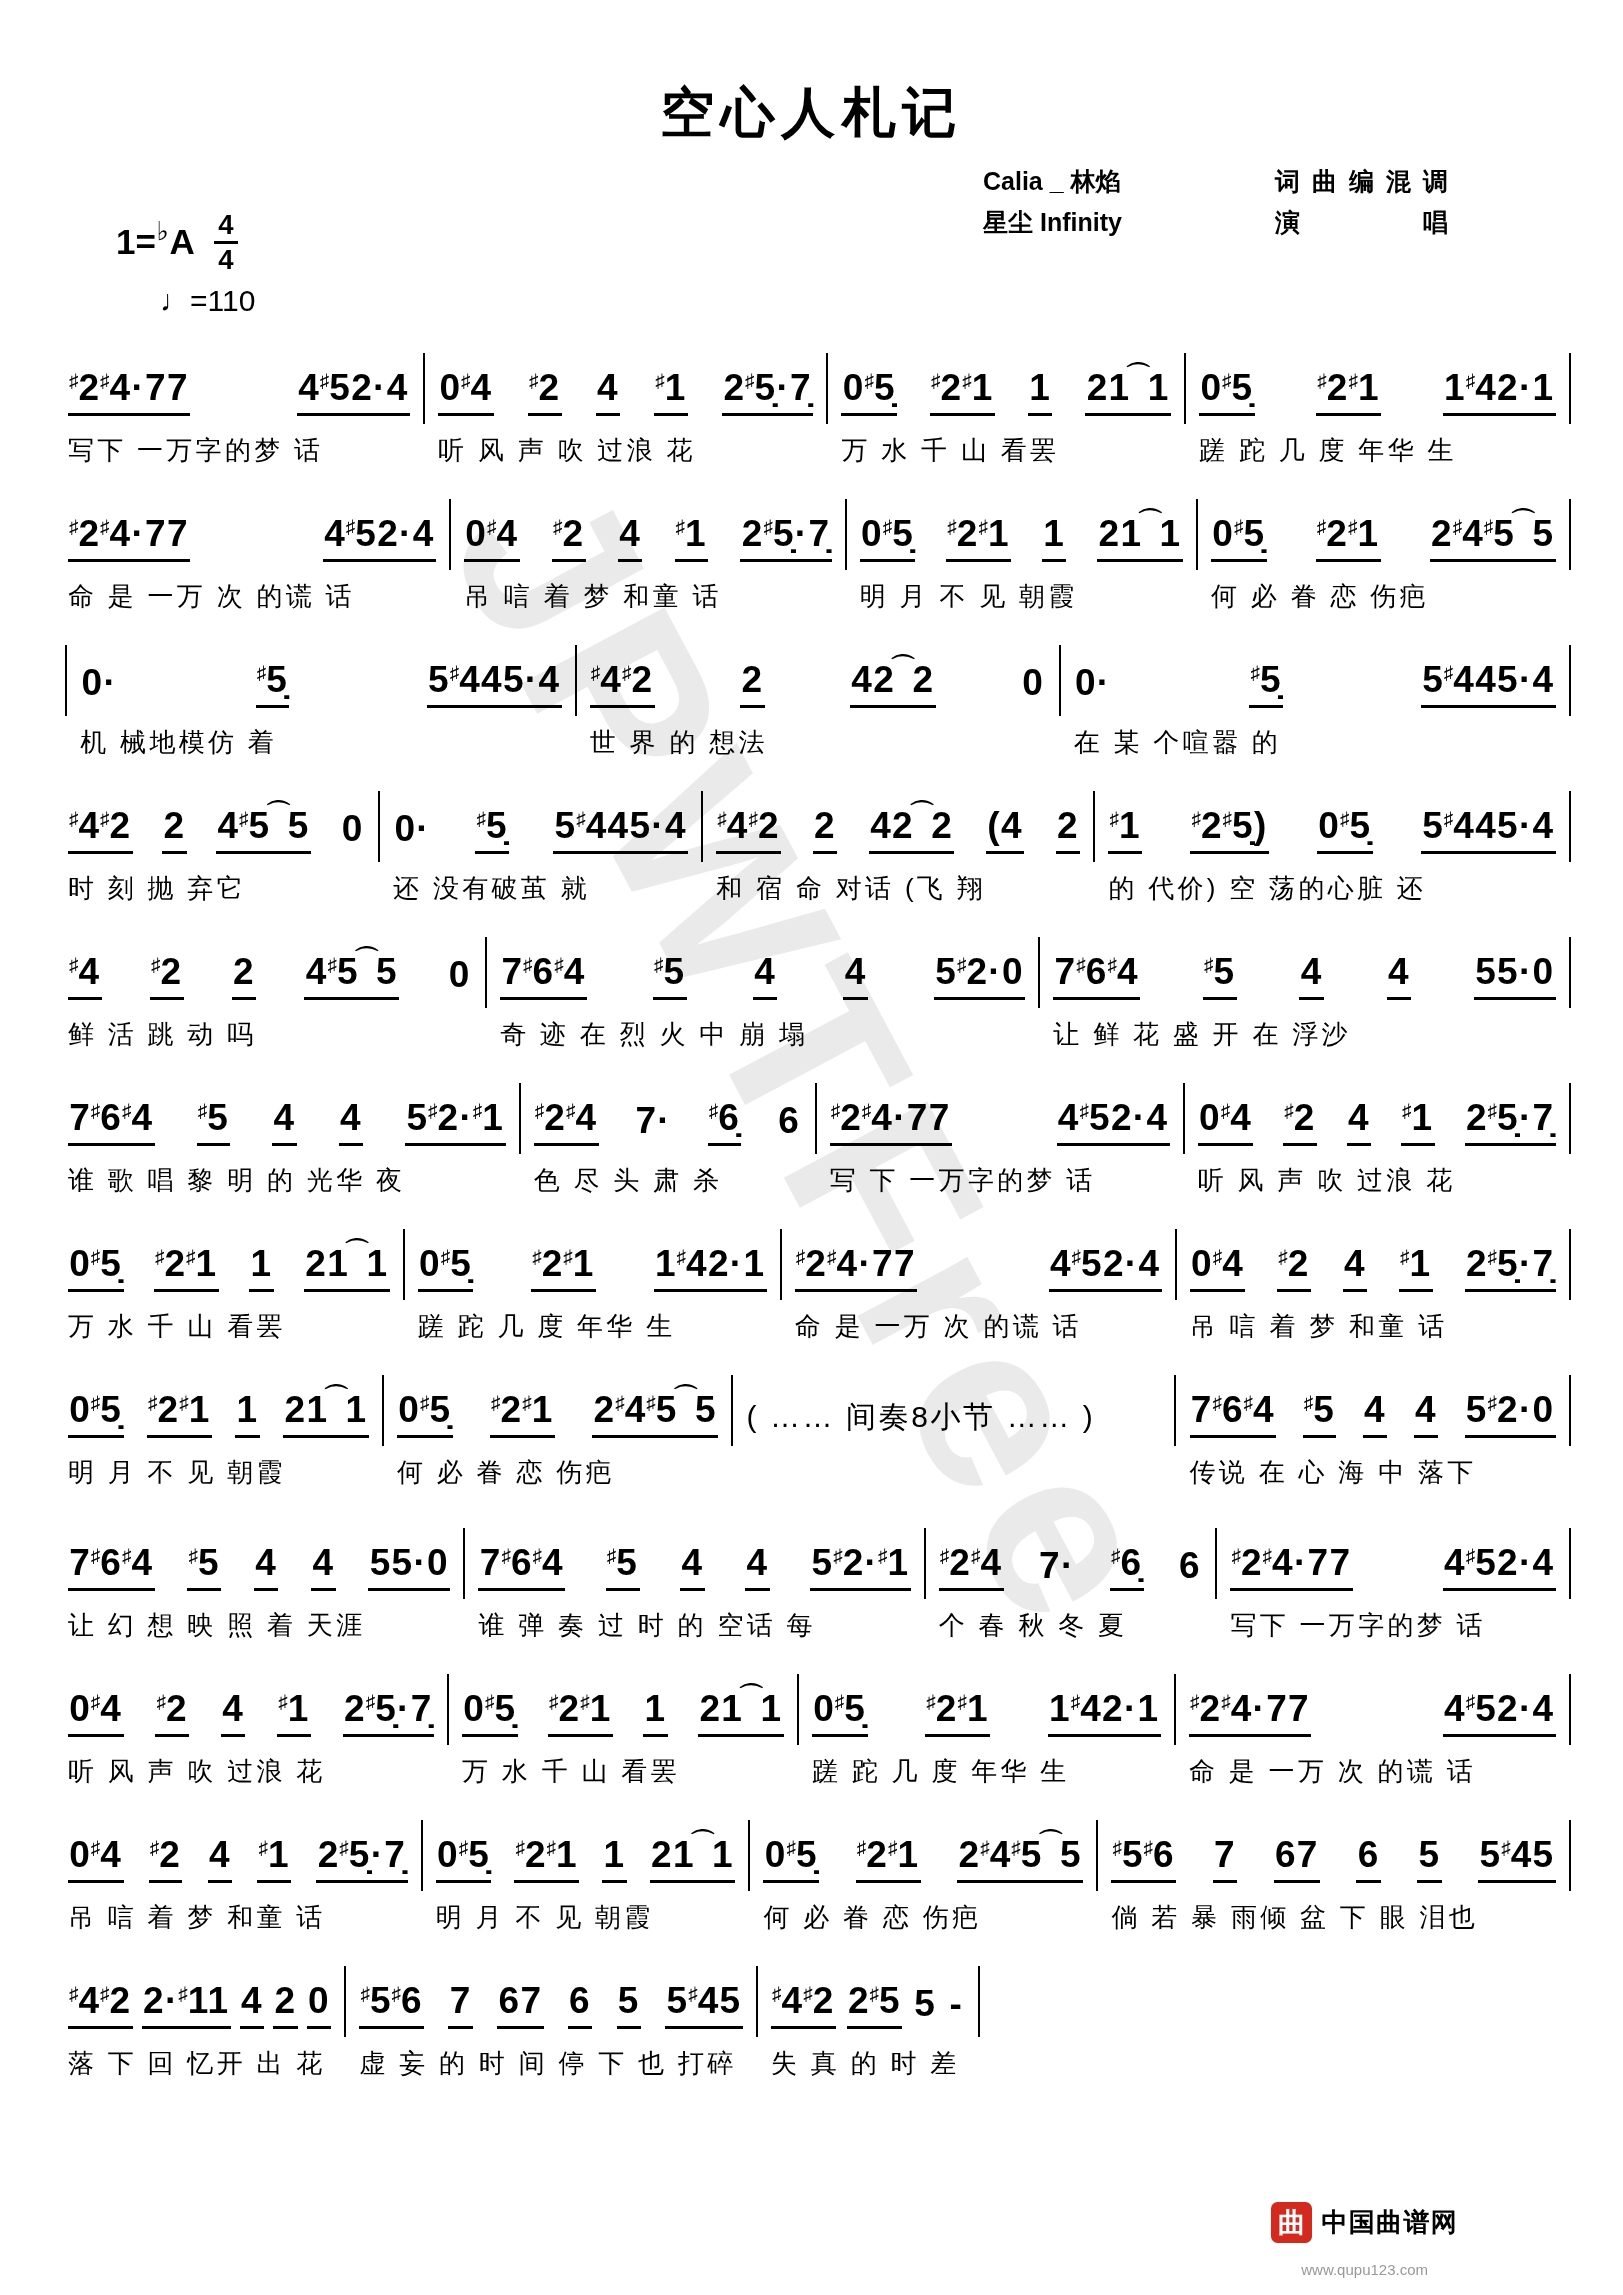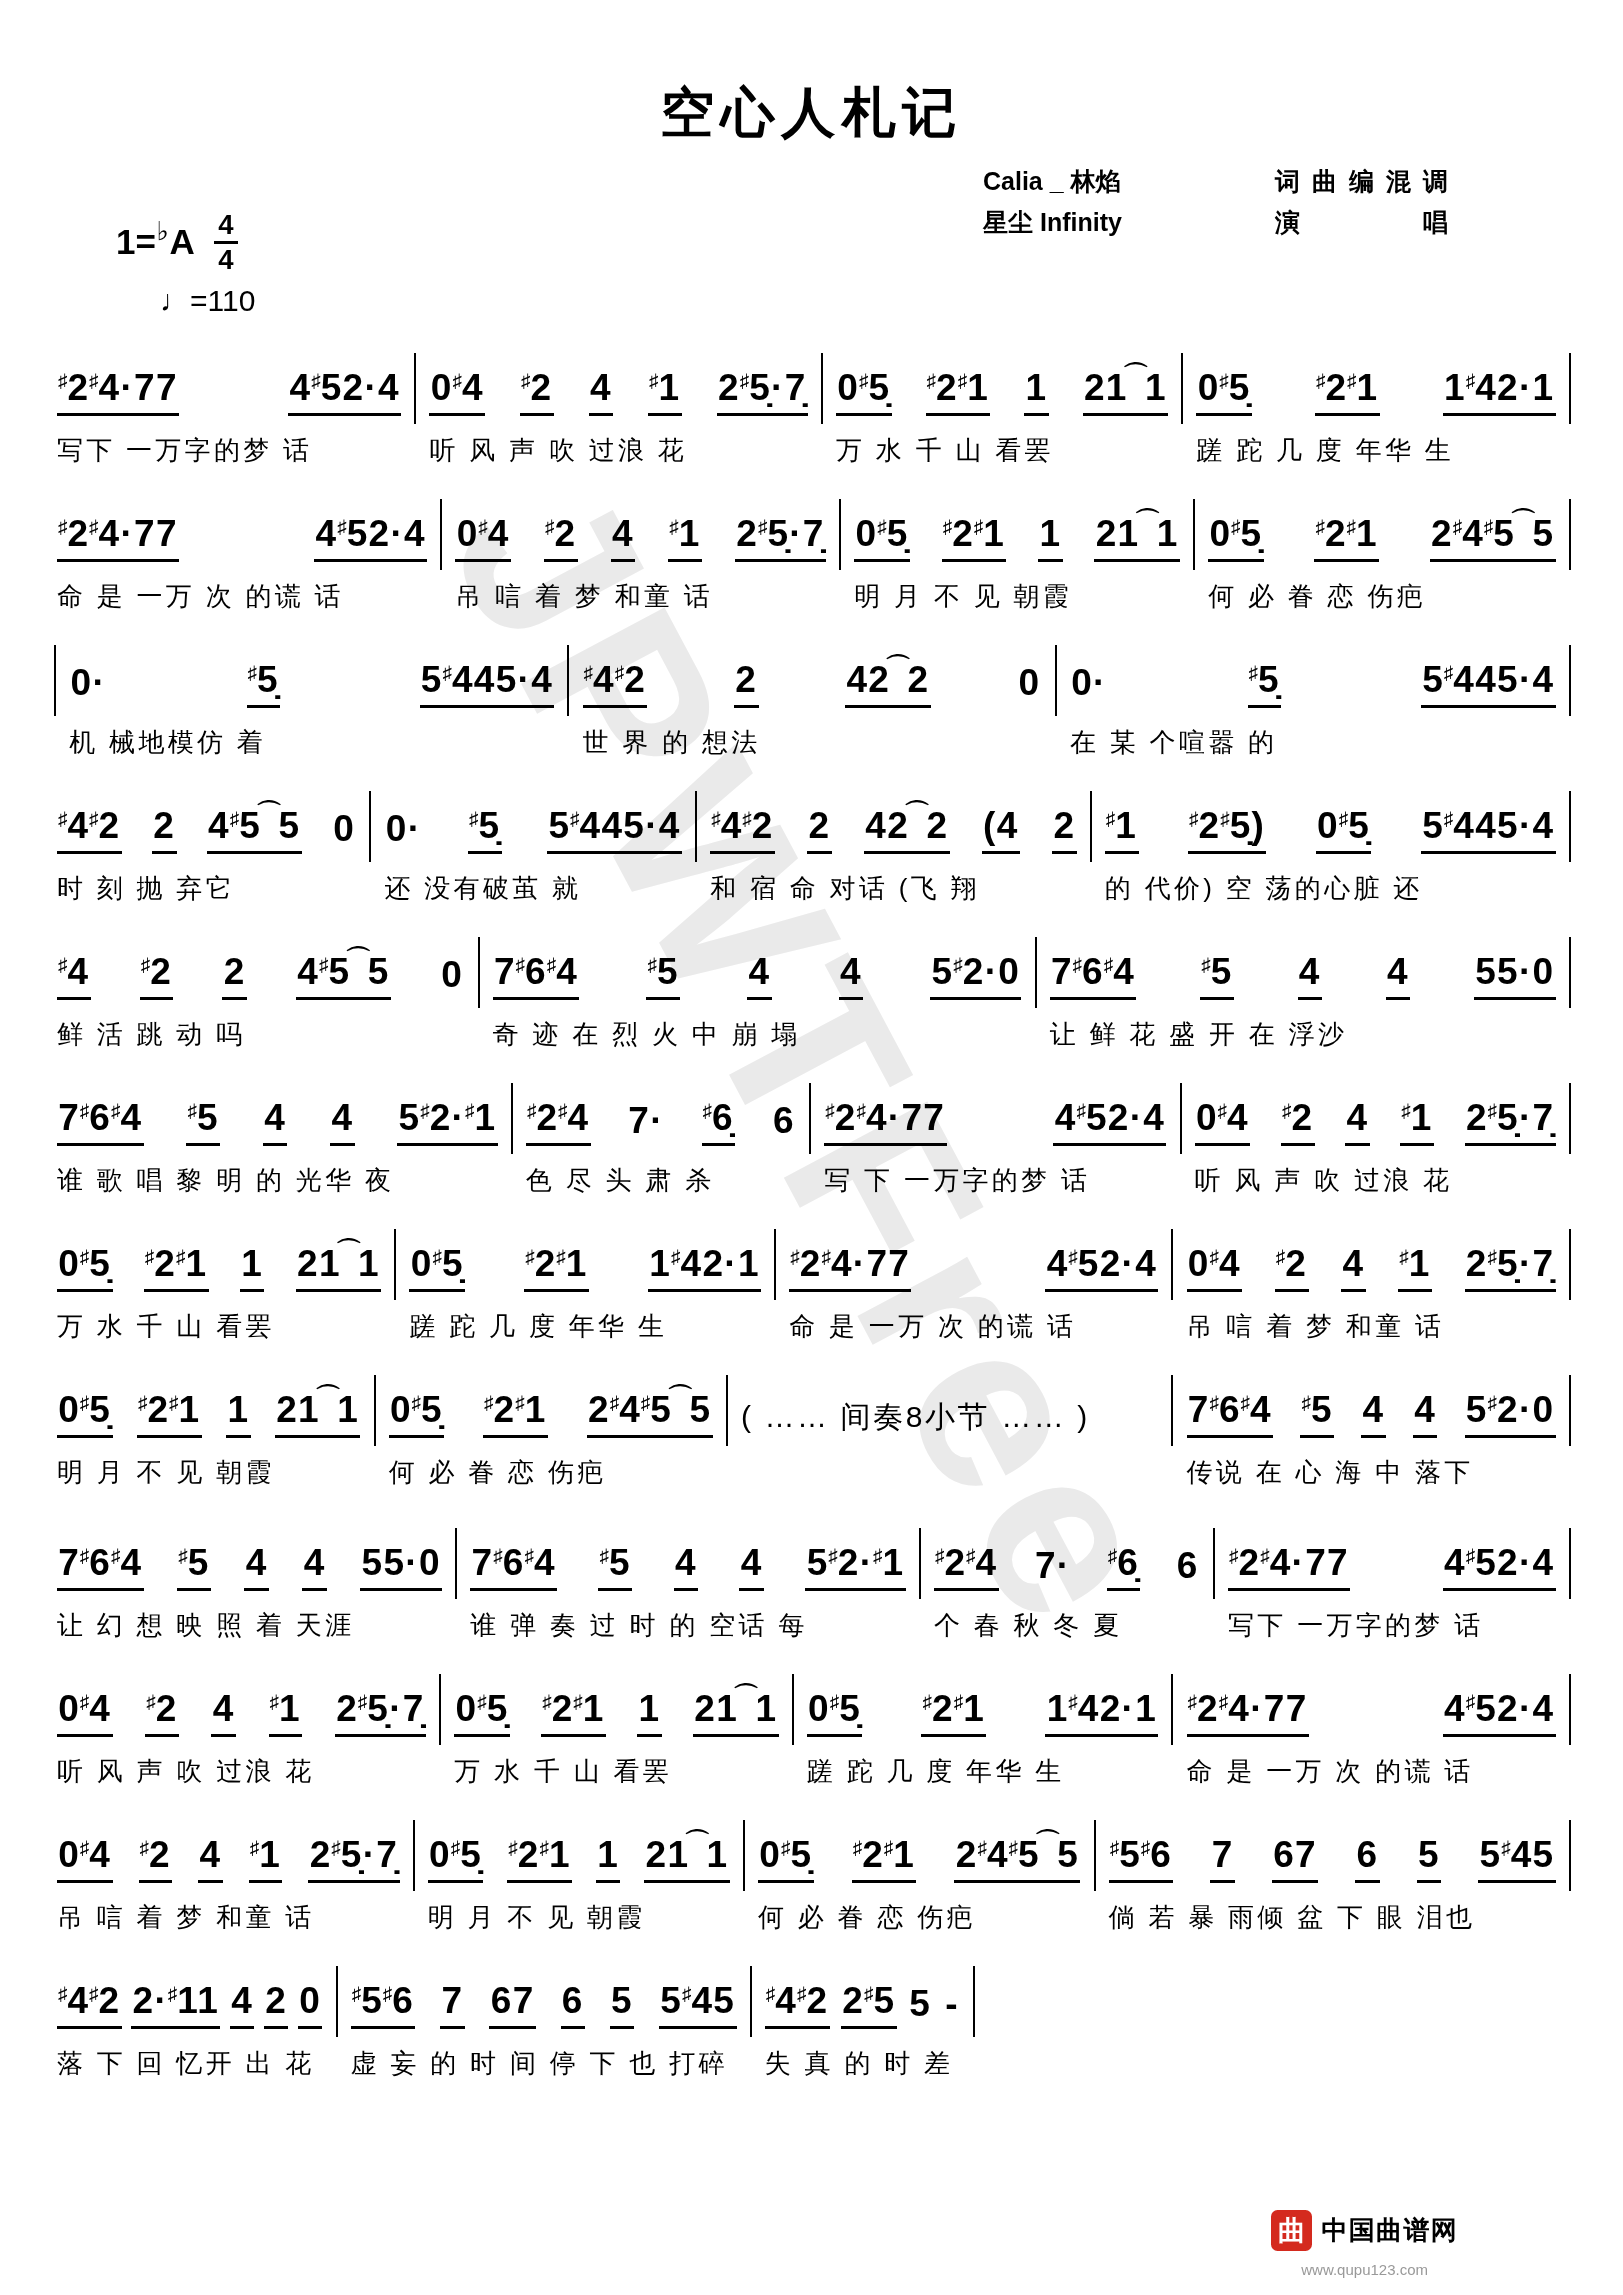--- a/index.html
+++ b/index.html
@@ -28,42 +28,42 @@
   
   .keyblock{position:absolute;top:211px;left:116px;}
   .keyline{display:flex;align-items:center;font-size:35px;font-weight:bold;}
   .flat{font-size:26px;vertical-align:super;position:relative;top:-10.5px;margin:0 0.7px;}
   .frac{display:inline-flex;flex-direction:column;align-items:center;
     font-size:27.5px;font-weight:bold;line-height:1.0;margin-left:19.6px;}
   .frac .num{border-bottom:3.3px solid #000;padding:0 3.9px 2px;}
   .frac .den{padding-top:2px;}
   .tempoline{font-size:30px;font-weight:normal;margin-top:10.5px;margin-left:44px;}
   
-  #score{position:absolute;left:49px;right:47px;top:353px;}
+  #score{position:absolute;left:60px;right:47px;top:353px;}
   .system{display:flex;align-items:flex-start;margin-bottom:31px;}
   .measure{display:flex;flex-direction:column;padding:0 7.9px;min-width:0;}
   .notes{display:flex;justify-content:space-between;align-items:flex-end;
     min-height:63px;font-size:37px;font-weight:bold;white-space:nowrap;}
   .tok{border-bottom:3.3px solid #000;padding:0 1.3px 3.9px;letter-spacing:1.3px;}
   .tok.nl{border-bottom:none;}
   .acc{font-size:0.5em;vertical-align:0.72em;font-weight:bold;letter-spacing:0;}
   .tie{display:inline-block;transform:translateY(-0.6em);font-size:0.72em;margin:0 -0.2em;}
   .annot{min-height:63px;display:flex;align-items:flex-end;font-size:30px;
     font-weight:500;white-space:nowrap;letter-spacing:2.6px;padding-bottom:9.2px;}
   .lyric{font-size:26px;font-weight:500;letter-spacing:3.3px;margin-top:17px;
     white-space:nowrap;min-height:33px;}
   .barline{width:2px;background:#000;height:71px;flex:none;margin:0 5.2px;}
   
   .footer{position:absolute;right:165px;bottom:17px;display:flex;
     flex-direction:column;align-items:center;z-index:1;}
   .footer-top{display:flex;align-items:center;}
   .logo{width:41px;height:41px;background:#d42a1e;border-radius:6.5px;color:#fff;
     font-size:27.5px;font-weight:bold;display:flex;align-items:center;justify-content:center;}
   .site-name{font-size:26px;font-weight:bold;margin-left:9.2px;letter-spacing:1.3px;}
-  .site-url{font-size:15px;color:#999;margin-top:10px;}
+  .site-url{font-size:15px;color:#999;margin-top:18px;}
 </style>
 </head>
 <body>
 
 <div class="watermark">JPWTFree</div>
 
 <div class="content">
   <div class="title">空心人札记</div>
 
   <div class="credits">

